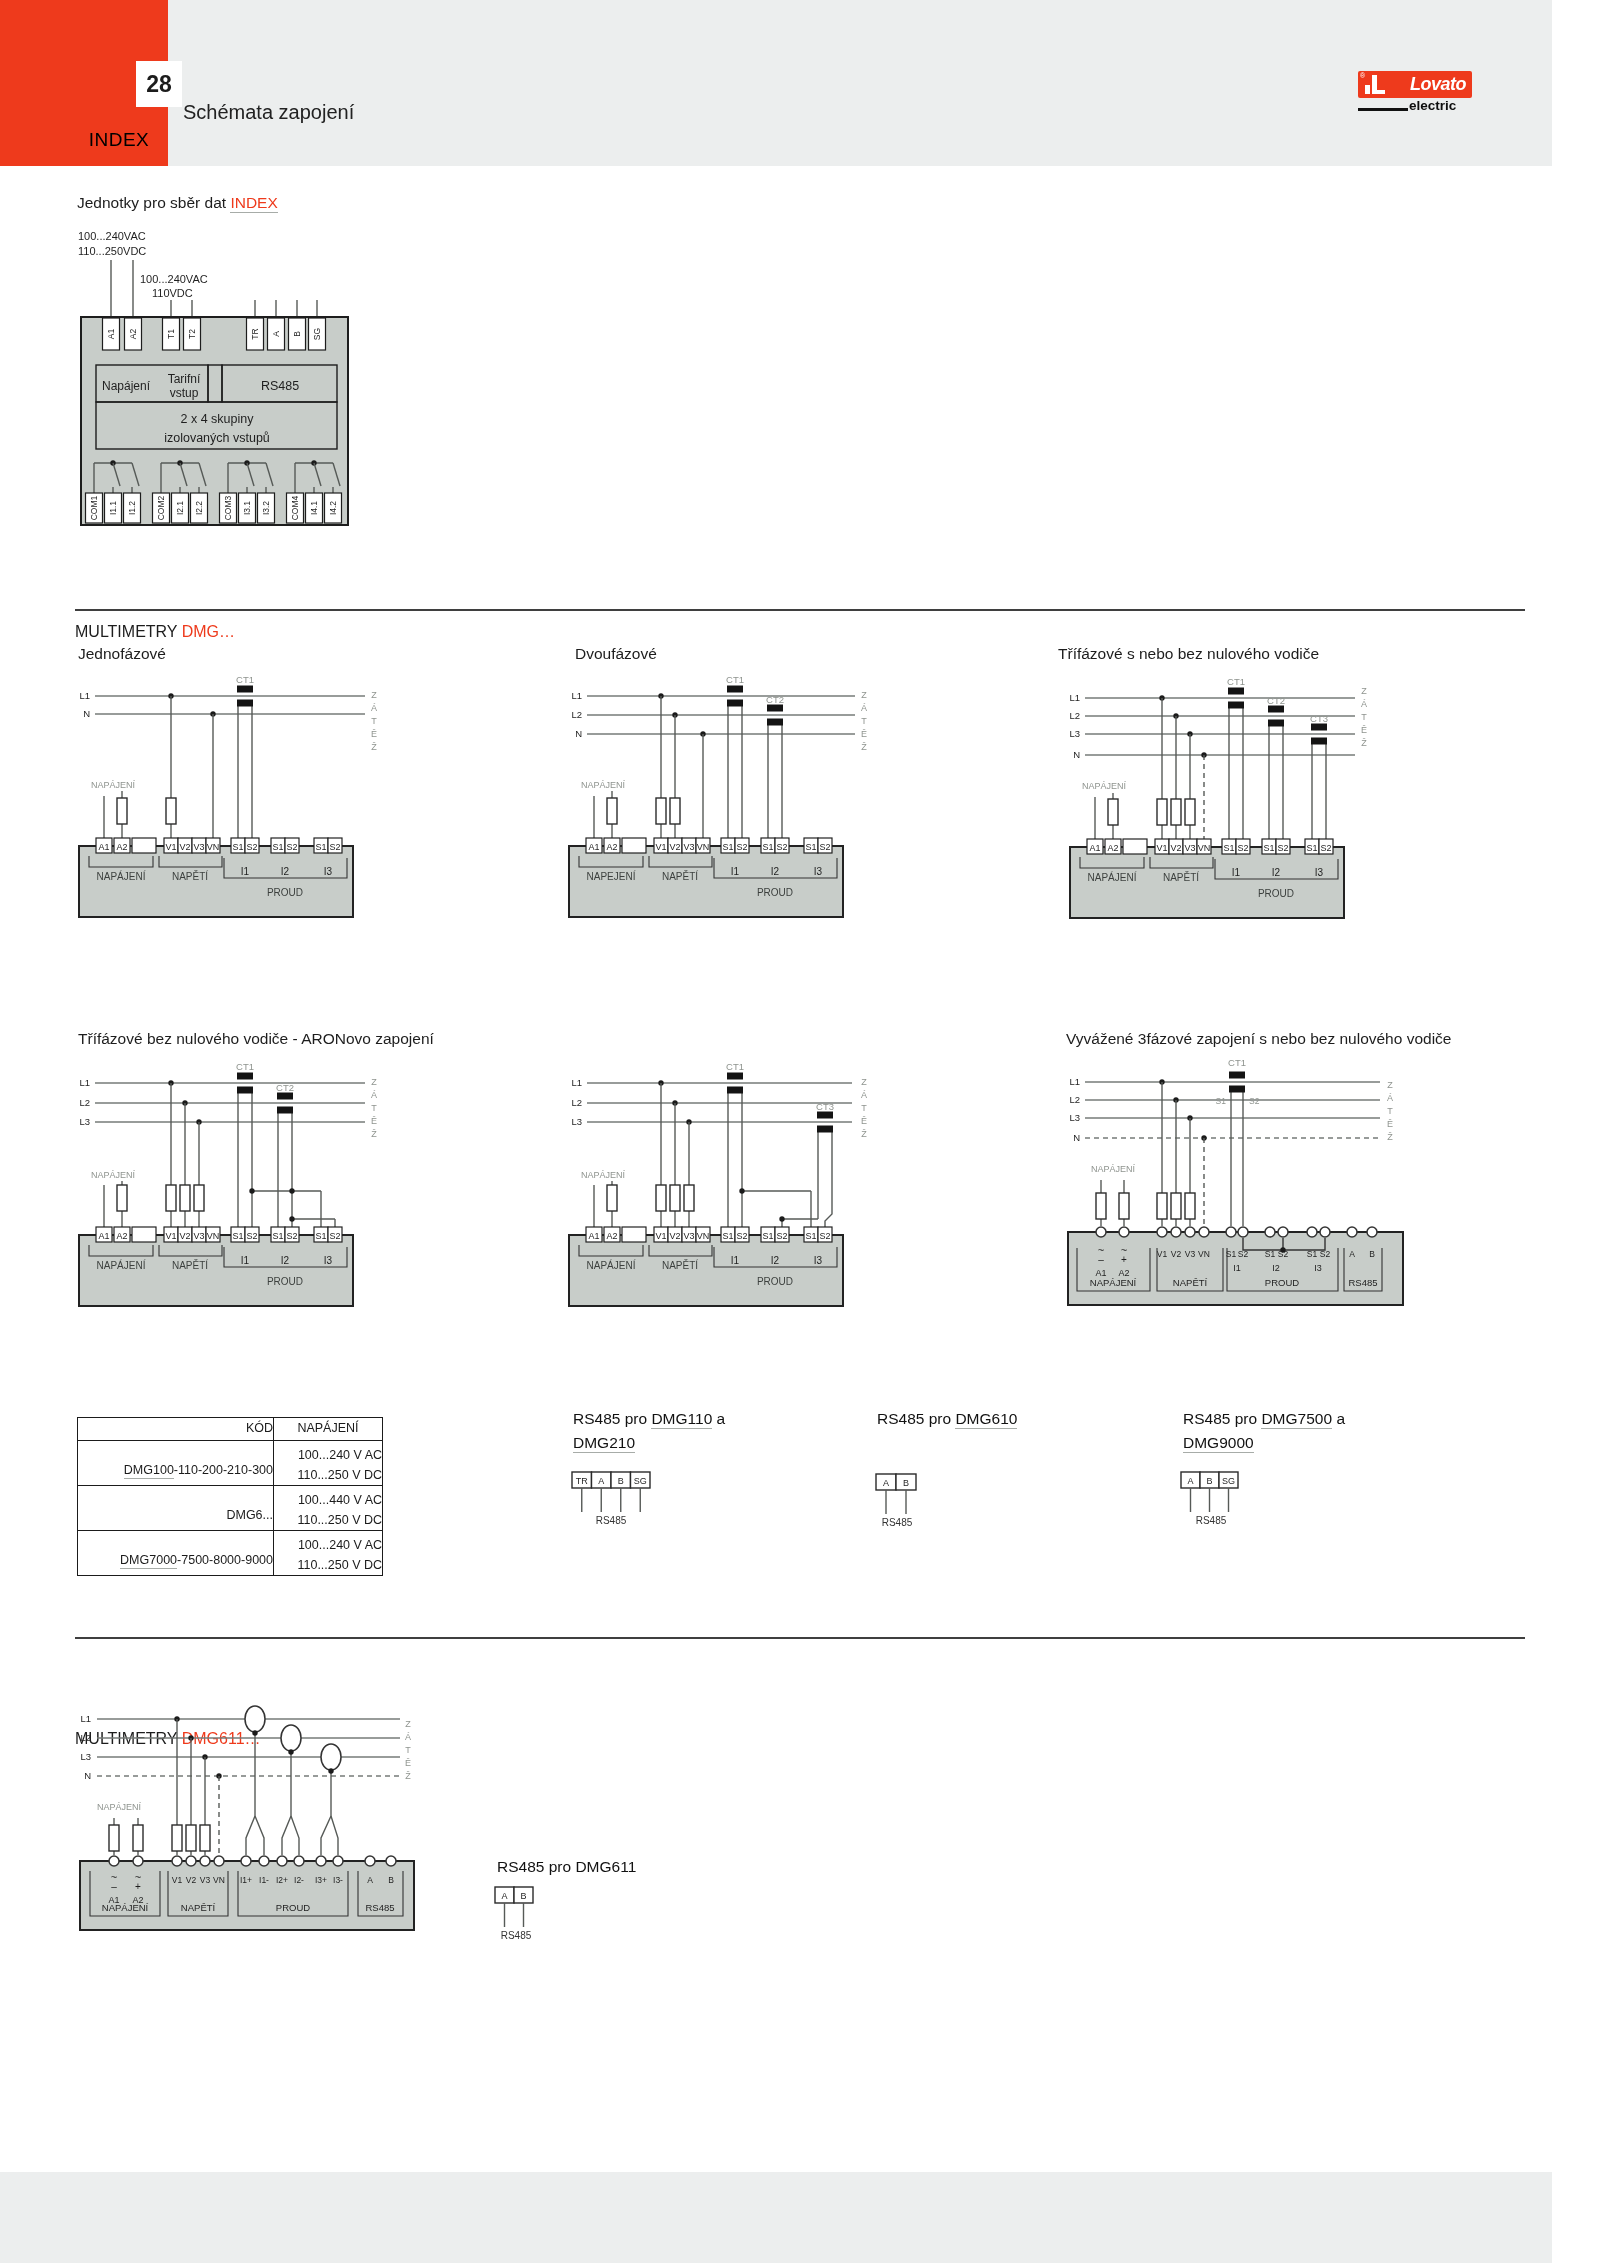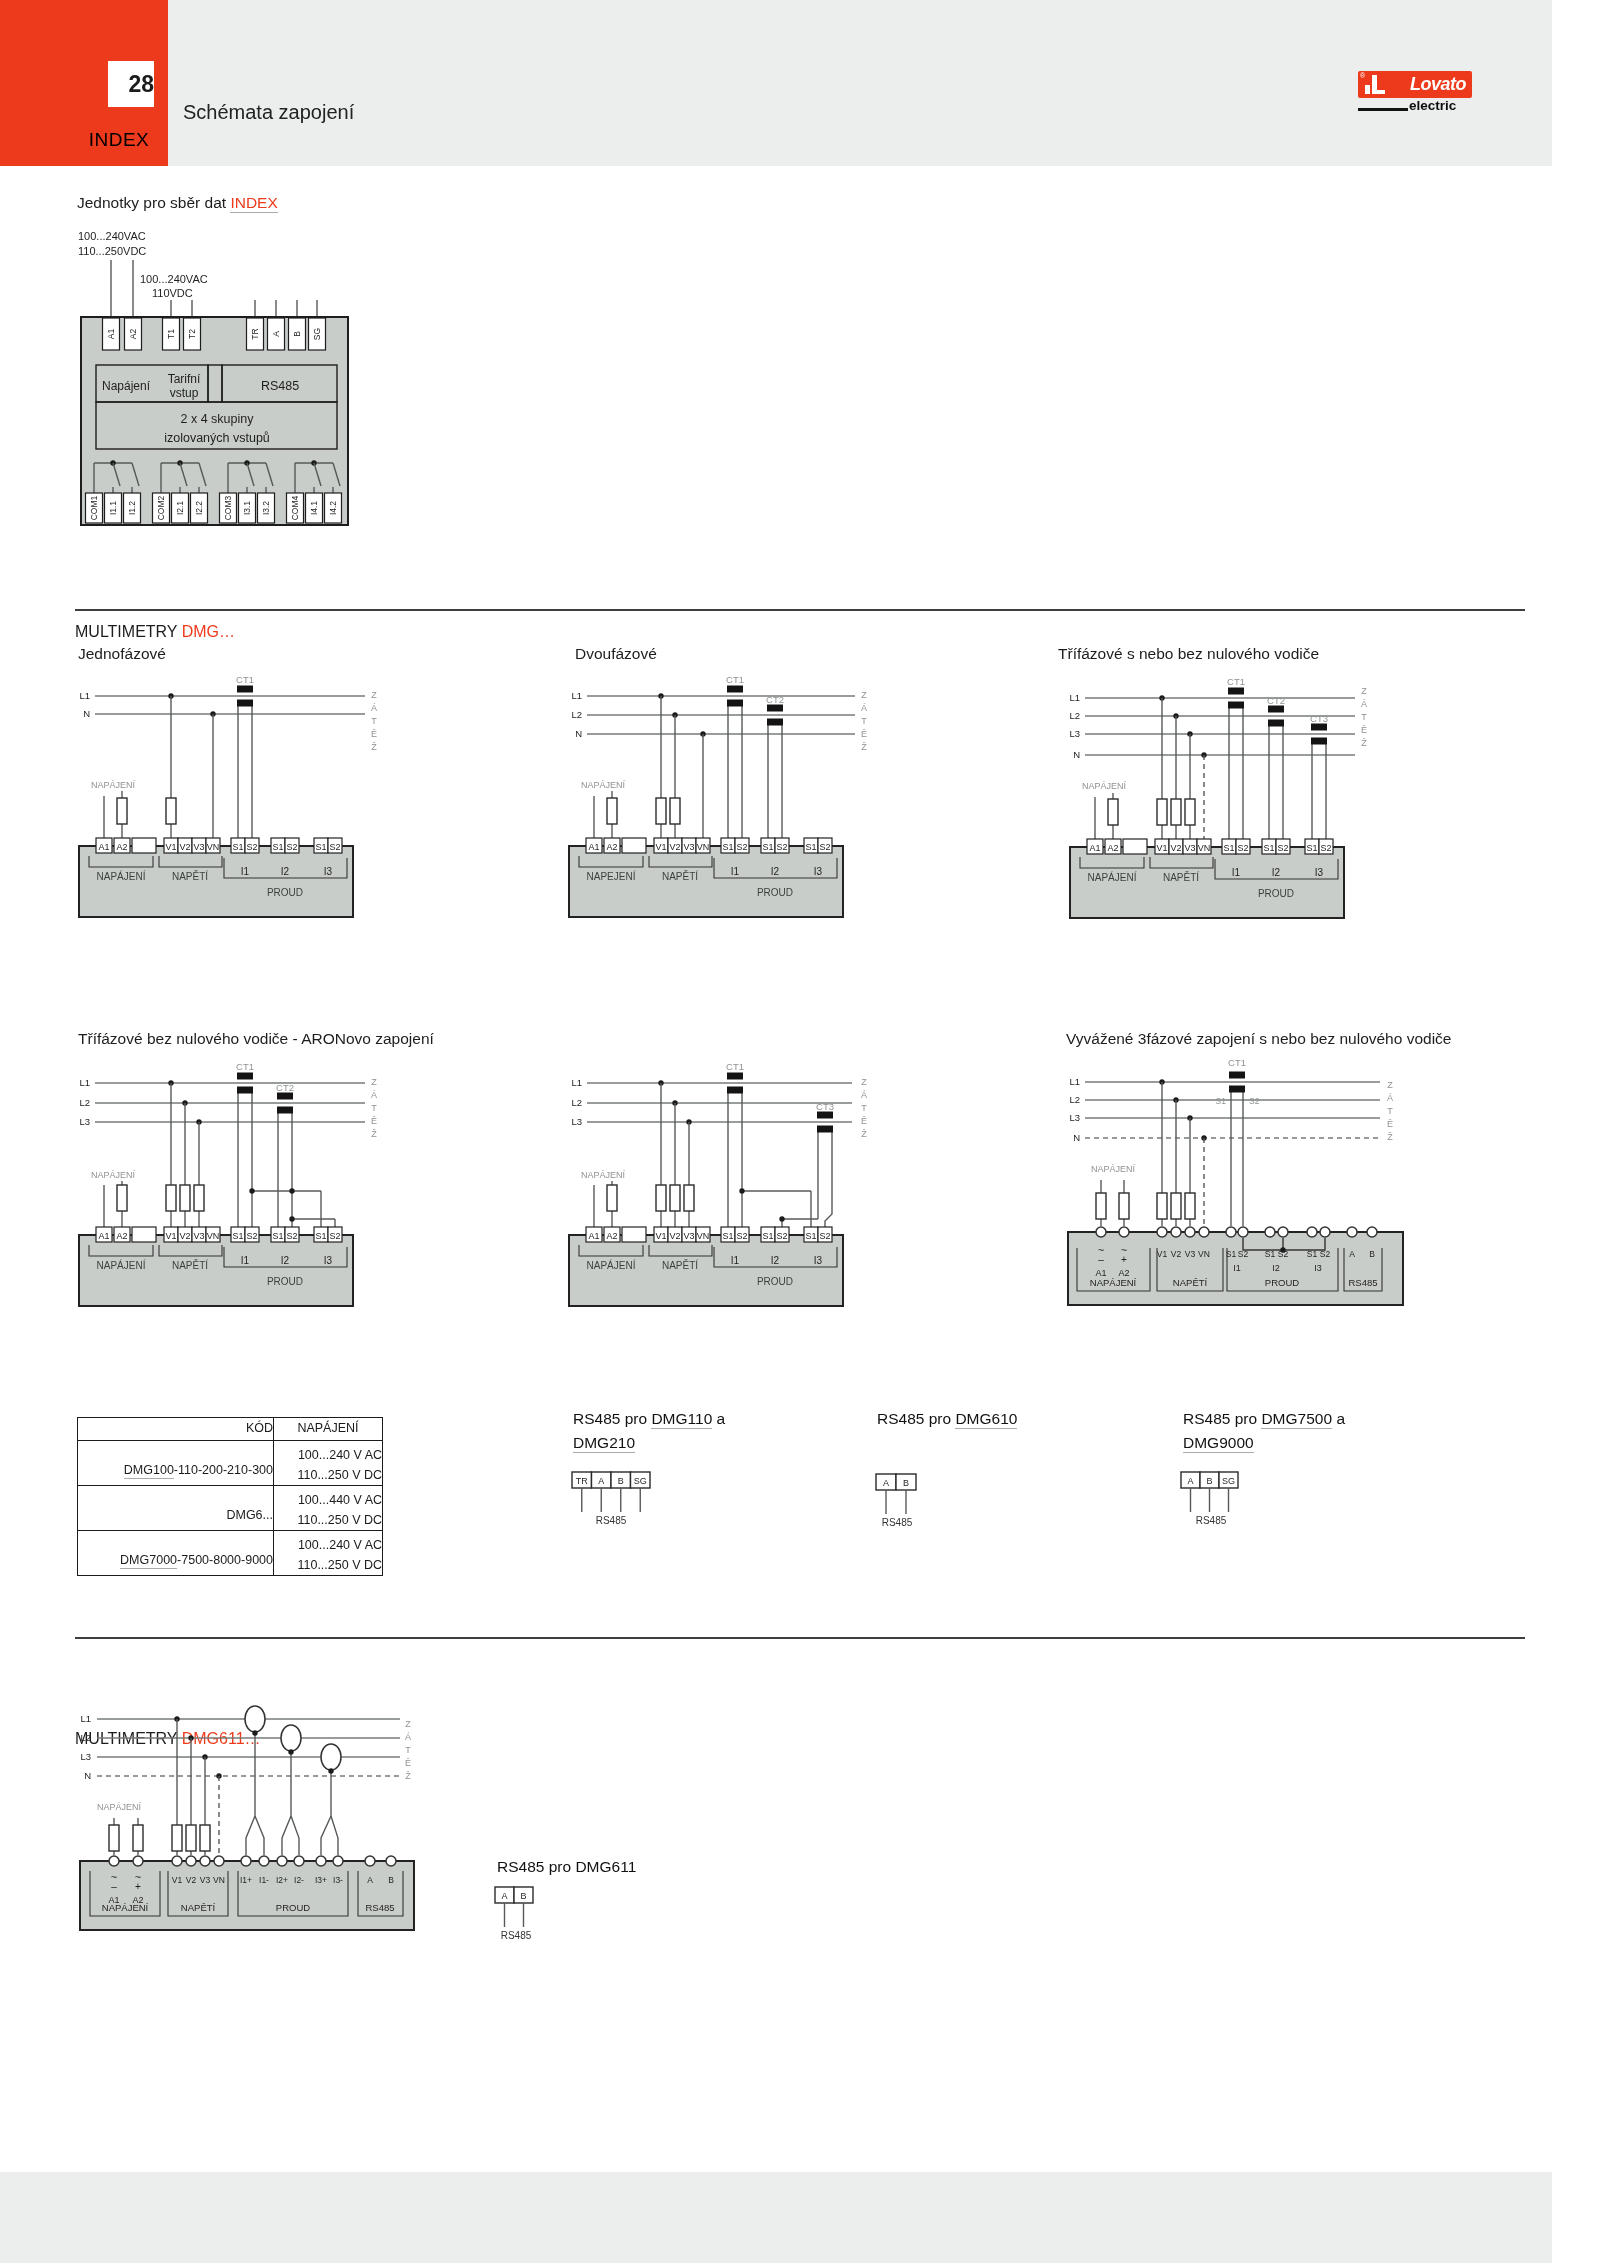--- a/index.html
+++ b/index.html
@@ -1,21 +1,21 @@
 <!DOCTYPE html>
 <html style="--red: #ee3a1c; --hgray: #eceeee;"><head>
 <meta charset="utf-8">
 <style>
   *{margin:0;padding:0;box-sizing:border-box}
   html,body{background:#fff}
   body{font-family:"Liberation Sans",sans-serif;color:#1d1d1d}
   #page{position:relative;width:1600px;height:2263px;background:#fff;overflow:hidden}
   .hdr{position:absolute;left:0;top:0;width:1552px;height:166px;background:var(--hgray)}
   .redblk{position:absolute;left:0;top:0;width:168px;height:166px;background:var(--red)}
-  .numbox{position:absolute;left:108px;top:61px;width:46px;height:46px;background:#fff;text-align:right;line-height:46px;font-size:23px;font-weight:bold;color:#1c1c1c}
+  .numbox{position:absolute;left:136px;top:61px;width:46px;height:46px;background:#fff;text-align:center;line-height:46px;font-size:23px;font-weight:bold;color:#1c1c1c}
   .index{position:absolute;left:70px;top:129px;width:98px;text-align:center;font-size:19px;letter-spacing:.5px;color:#000000}
   h1.title{position:absolute;left:181px;top:62px;font-size:29px;font-weight:bold;letter-spacing:-.3px;color:#0e0e0e}
   .subtitle{position:absolute;left:183px;top:101px;font-size:20px;color:#222}
   .lv-box{position:absolute;left:1358px;top:71px;width:114px;height:27px;background:var(--red);border-radius:2px;display:flex;align-items:center;justify-content:flex-end;padding-right:6px}
   .lv-brand{color:#fff;font-size:18px;font-weight:bold;font-style:italic;letter-spacing:-.5px}
   .lv-reg{position:absolute;left:2px;top:1px;color:#fff;font-size:7px;font-style:normal}
   .lv-emb{position:absolute;left:7px;top:4px}
   .lv-line{position:absolute;left:1358px;top:108px;width:50px;height:3px;background:#111}
   .lv-electric{position:absolute;left:1409px;top:98px;font-size:13.5px;font-weight:bold;color:#0d0d0d}
   .h{position:absolute;font-size:15.5px;color:#1d1d1d;white-space:nowrap}

